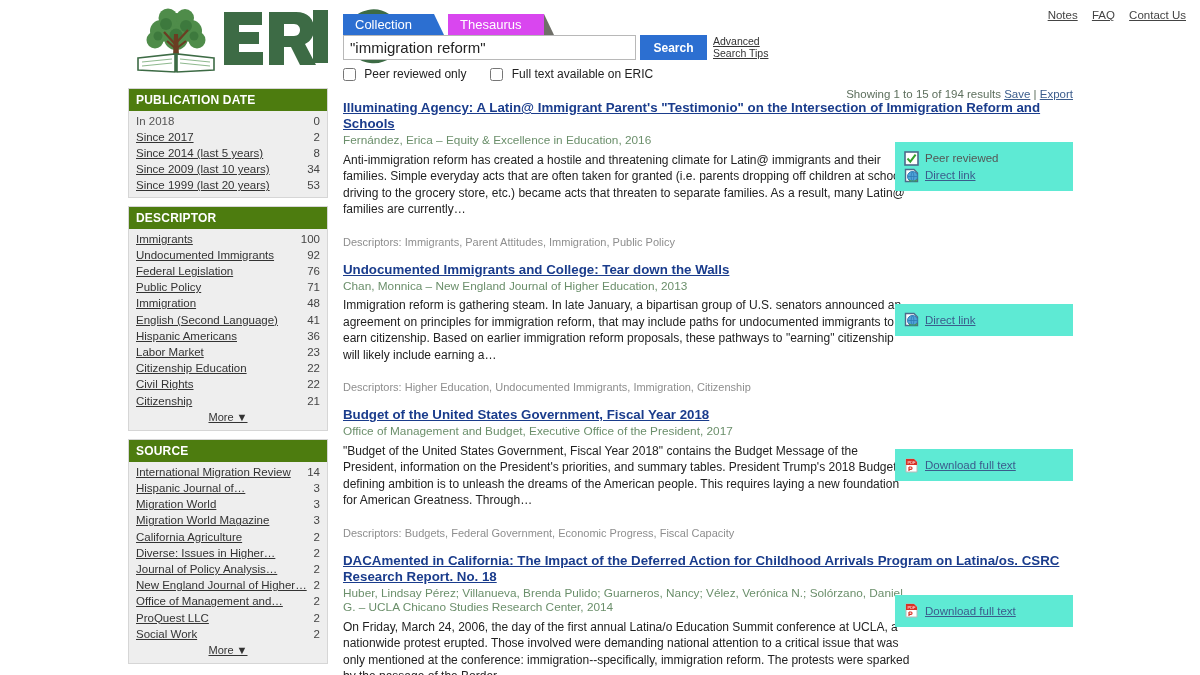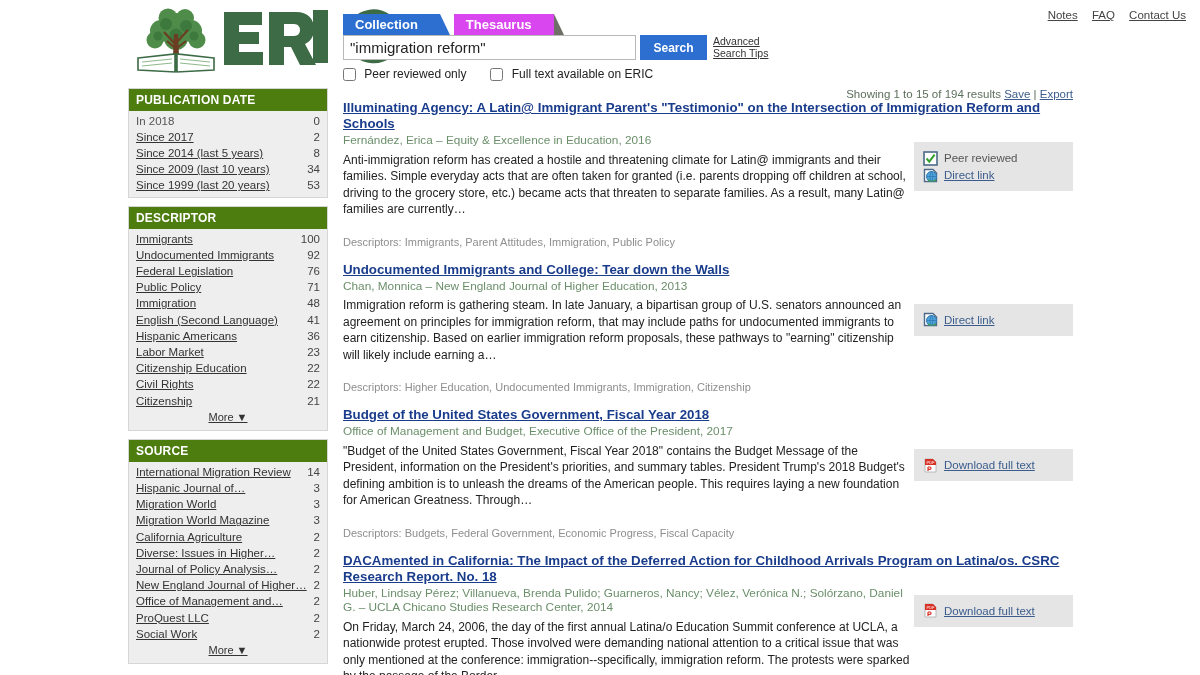--- a/index.html
+++ b/index.html
@@ -28,21 +28,21 @@
     display: flex; align-items: center;
   }
   .logo-svg { display: block; }
 
   
   .search-area { position: absolute; left: 343px; top: 14px; width: 730px; }
   .tabs { display: flex; height: 21px; align-items: flex-end; }
   .tab {
     position: relative; height: 21px; line-height: 21px;
     padding: 0 22px 0 12px; color: #ffffff;
-    font-weight: bold; font-size: 13px;
+    font-weight: normal; font-size: 13px;
     margin-right: 2px;
   }
   .tab.active { background: #2c6fd1; }
   .tab.inactive { background: #d946ef; }
   .tab:after {
     content: ""; position: absolute; top: 0; right: -10px;
     width: 0; height: 0;
     border-style: solid;
     border-width: 21px 0 0 10px;
     border-color: transparent transparent transparent #2c6fd1;
@@ -111,22 +111,22 @@
     font-size: 13.3px; line-height: 16px;
     max-width: 720px;
   }
   .res-meta { color: #6b8f6b; font-size: 11.8px; line-height: 14.5px; margin-top: 1px; max-width: 570px; }
   .res-abs {
     color: #222222; font-size: 12px; line-height: 16.5px;
     margin-top: 4px; width: 570px;
   }
   .res-desc { color: #8e8e8e; font-size: 11px; margin-top: 18px; }
   .res-actions {
-    position: absolute; right: 0; background: #e5e5e5;
-    width: 159px; padding: 7px 9px;
+    position: absolute; right: 0; background: #5eead4;
+    width: 178px; padding: 7px 9px;
   }
   .act-row { display: flex; align-items: center; font-size: 11.5px; line-height: 16px; margin: 1px 0; }
   .act-row .act-lbl { color: #555555; margin-left: 6px; }
   .act-row a.act-lbl { color: #3b5c8c; }
   .ico { flex: 0 0 auto; display: block; }
 </style>
 </head>
 <body>
 
 <div class="topnav">

